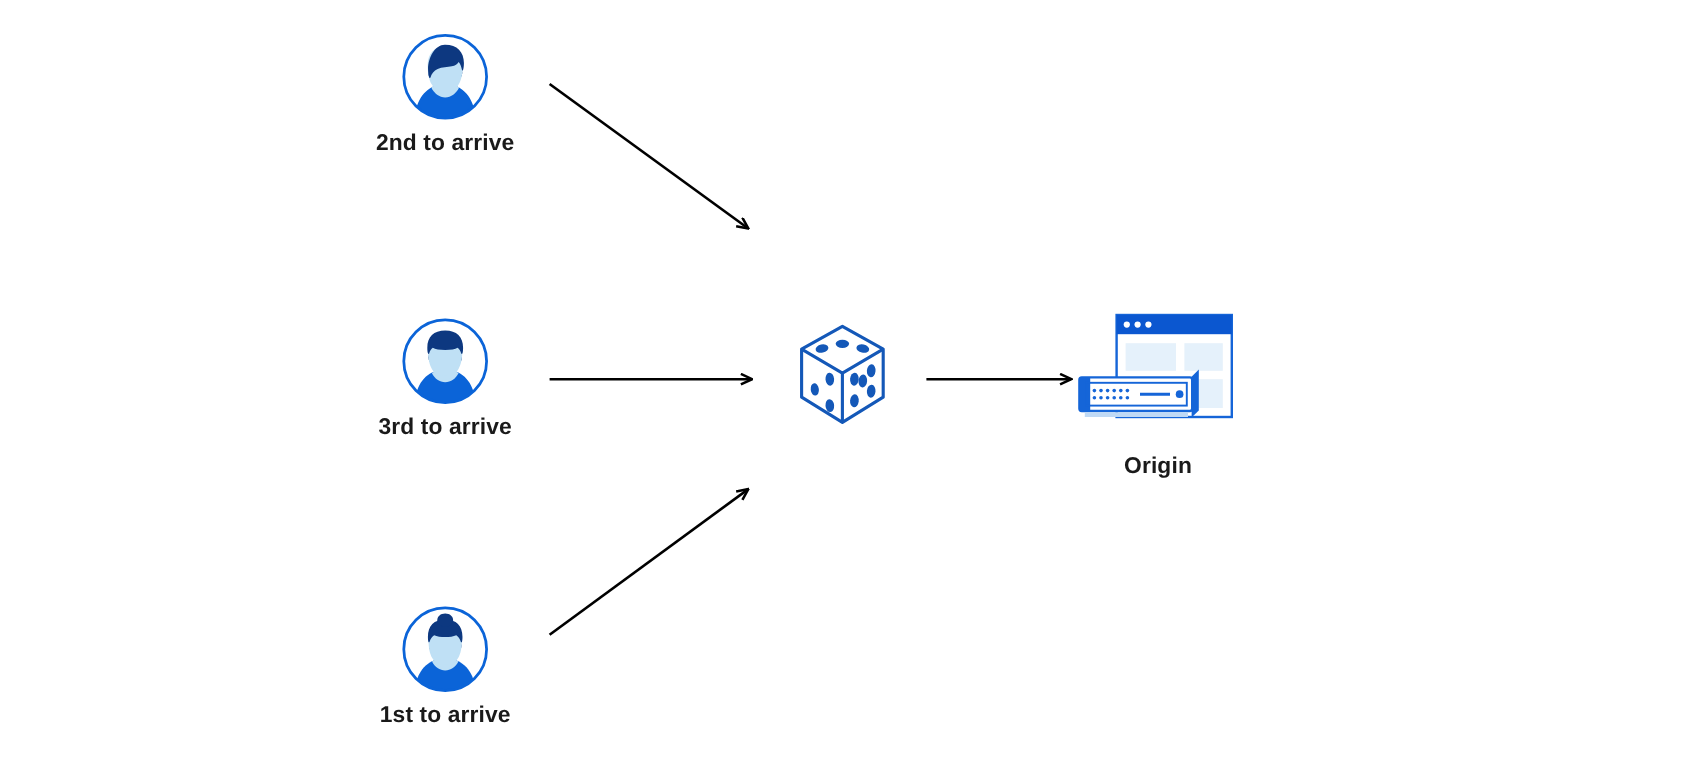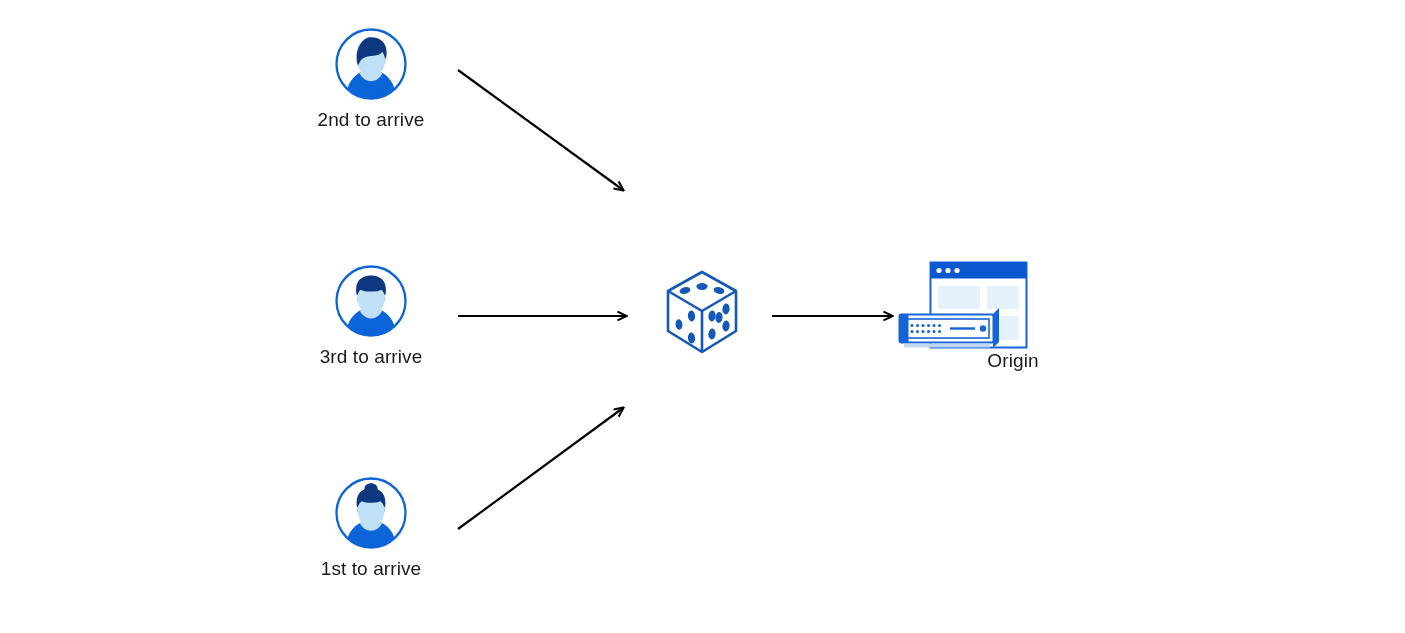--- a/index.html
+++ b/index.html
@@ -10,20 +10,21 @@
   body {
     font-family: "Liberation Sans", sans-serif;
     -webkit-font-smoothing: antialiased;
   }
   #canvas {
     position: relative;
     width: 1405px;
     height: 633px;
     background: #ffffff;
     overflow: hidden;
+    font-weight: bold;
   }
   .node {
     position: absolute;
   }
   .avatar {
     width: 74px;
     height: 74px;
   }
   .node-label {
     position: absolute;
@@ -32,22 +33,21 @@
     white-space: nowrap;
     font-size: 19px;
     color: #1a1a1a;
     font-family: "Liberation Sans", sans-serif;
     letter-spacing: 0.1px;
   }
   .avatar-label {
     top: 82px;
   }
   .origin-label {
-    top: 92px;
-    margin-left: 48px;
+    top: 120px;
   }
   #arrow-layer {
     position: absolute;
     left: 0;
     top: 0;
     width: 1405px;
     height: 633px;
     pointer-events: none;
   }
 </style>
@@ -105,21 +105,21 @@
         <ellipse cx="26.8" cy="33.8" rx="3.2" ry="4.5" fill="#bfe0f5" stroke="#0d3880" stroke-width="1.1"></ellipse>
         <ellipse cx="47.2" cy="33.8" rx="3.2" ry="4.5" fill="#bfe0f5" stroke="#0d3880" stroke-width="1.1"></ellipse>
         <path d="M37 12.5c9 0 14.3 6 14.3 15.4 0 7.2-1.2 11.9-3.2 15.6-1.5 2.7-3.5 4.1-5.5 4.8-1.9.7-3.8.8-5.6.8s-3.7-.1-5.6-.8c-2-.7-4-2.1-5.5-4.8-2-3.7-3.2-8.4-3.2-15.6 0-9.4 5.3-15.4 14.3-15.4z" fill="#bfe0f5"></path>
         <path d="M37 11.5c9.6 0 14.9 5.4 14.9 14.2 0 2.2-.2 3.9-.6 4.8-.3.6-.8.5-1-.1-.6-2-1.6-3.6-3-4.6-2 1.3-5.5 1.8-10.3 1.8-4.8 0-8.3-.5-10.3-1.8-1.4 1-2.4 2.6-3 4.6-.2.6-.7.7-1 .1-.4-.9-.6-2.6-.6-4.8 0-8.8 5.3-14.2 14.9-14.2z" fill="#0d3880"></path>
       </g>
       <circle cx="37" cy="37" r="34.5" fill="none" stroke="#0b64d8" stroke-width="2.3"></circle>
     </svg>
     <div class="node-label avatar-label">3rd to arrive</div>
   </div>
 
-  <div class="node" style="left:334px; top:476px; width:74px;">
+  <div class="node" style="left:334px; top:504px; width:74px;">
     <svg class="avatar" viewBox="0 0 74 74">
       <defs>
         <clipPath id="clipC">
             <circle cx="37" cy="37" r="34.5"></circle>
           </clipPath>
       </defs>
       <circle cx="37" cy="37" r="34.5" fill="#ffffff"></circle>
       <g clip-path="url(#clipC)">
         <path d="M37 44.5c13 0 22 9 24.5 21.5 1 5 1.3 8.5 1.3 8.5H11.2s.3-3.5 1.3-8.5C15 53.5 24 44.5 37 44.5z" fill="#0b64d8"></path>
         <path d="M37 44.5c4.2 0 7.9 1 11 2.7-2.3 4.6-6.4 7.5-11 7.5s-8.7-2.9-11-7.5c3.1-1.7 6.8-2.7 11-2.7z" fill="#bfe0f5"></path>

